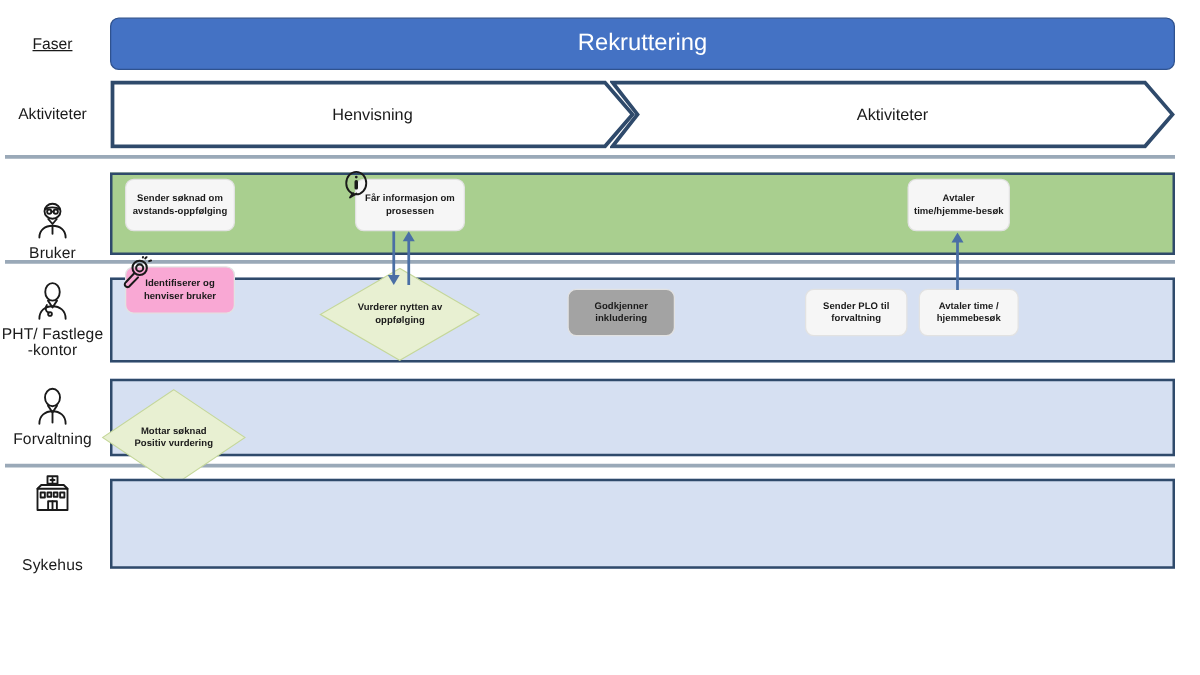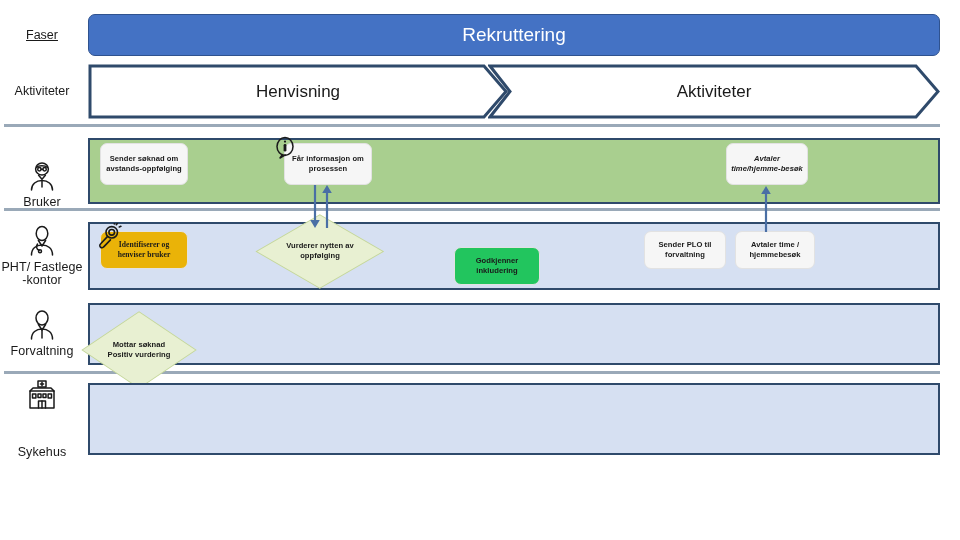--- a/index.html
+++ b/index.html
@@ -40,21 +40,21 @@
     font-size:19px;
     display:flex;align-items:center;justify-content:center;
     box-sizing:border-box;
   }
 
   
   .chev{
     position:absolute;
     box-sizing:border-box;
     color:#1a1a1a;
-    font-size:17px;
+    font-size:13px;
     display:flex;align-items:center;justify-content:center;
   }
   .chev svg{position:absolute;left:0;top:0;}
   .chev span{position:relative;z-index:2;}
 
   
   .lane{
     position:absolute;
     box-sizing:border-box;
     border:2px solid #2f4a6b;
@@ -136,53 +136,53 @@
       <span class="ico nodeicon" style="left: -12px; top: -8px;"><svg width="24" height="24" viewBox="0 0 24 24">
           <ellipse cx="12" cy="10.5" rx="8" ry="9" style="fill:none;stroke:#1a1a1a;stroke-width:1.5;stroke-linecap:round;stroke-linejoin:round"></ellipse>
           <path d="M9.5 18.5L7 22l5.2-3.2" style="fill:none;stroke:#1a1a1a;stroke-width:1.5;stroke-linecap:round;stroke-linejoin:round"></path>
           <circle cx="12" cy="5.6" r="1.1" style="fill:#1a1a1a;stroke:none"></circle>
           <rect x="10.6" y="8" width="2.8" height="7.6" rx="1.3" style="fill:#1a1a1a;stroke:none"></rect>
         </svg></span>
     </div>
     <div class="node rect" style="left: 100px; top: 143px; width: 88px; height: 42px; background: rgb(246, 246, 246);">
       <span class="lbl">Sender søknad om avstands-oppfølging</span>
     </div>
-    <div class="node rect" style="left: 726px; top: 143px; width: 82px; height: 42px; background: rgb(246, 246, 246); font-style: italic;">
+    <div class="node rect" style="left: 726px; top: 143px; width: 82px; height: 42px; background: rgb(246, 246, 246);">
       <span class="lbl">Avtaler time/hjemme-besøk</span>
     </div>
     <div class="lane blue" style="left: 88px; top: 222px; width: 852px; height: 68px; background: rgb(214, 224, 242); border-color: rgb(47, 74, 107);"></div>
     <div class="rowlabel" style="top: 213px; height: 86px;">
       <span class="ico"><svg width="34" height="34" viewBox="0 0 34 34">
           <ellipse cx="17" cy="8.5" rx="5.8" ry="7" style="fill:none;stroke:#1a1a1a;stroke-width:1.5;stroke-linecap:round;stroke-linejoin:round"></ellipse>
           <path d="M6.5 30c0-6.6 4.7-10 10.5-10s10.5 3.4 10.5 10" style="fill:none;stroke:#1a1a1a;stroke-width:1.5;stroke-linecap:round;stroke-linejoin:round"></path>
           <path d="M13.4 15.5L17 21l3.6-5.5" style="fill:none;stroke:#1a1a1a;stroke-width:1.5;stroke-linecap:round;stroke-linejoin:round"></path>
           <path d="M12.5 19c-1.6 2.2-1.2 5.5 1.6 6.2" style="fill:none;stroke:#1a1a1a;stroke-width:1.5;stroke-linecap:round;stroke-linejoin:round"></path>
           <circle cx="15" cy="26.2" r="1.5" style="fill:none;stroke:#1a1a1a;stroke-width:1.5;stroke-linecap:round;stroke-linejoin:round"></circle>
         </svg></span>
       <div class="txt">
         <div>PHT/ Fastlege</div>
         <div>-kontor</div>
       </div>
     </div>
-    <div class="node rect" style="left: 100px; top: 231px; width: 88px; height: 38px; background: #eab308; font-family: Liberation Serif, serif;">
+    <div class="node rect" style="left: 100px; top: 213px; width: 88px; height: 38px; background: #f9a8d4;">
       <span class="lbl">Identifiserer og henviser bruker</span>
       <span class="ico nodeicon" style="left: -4px; top: -9px;"><svg width="26" height="26" viewBox="0 0 24 24">
           <circle cx="13.6" cy="8.6" r="5.3" style="fill:none;stroke:#1a1a1a;stroke-width:1.5;stroke-linecap:round;stroke-linejoin:round"></circle>
           <circle cx="13.6" cy="8.6" r="2.6" style="fill:none;stroke:#1a1a1a;stroke-width:1.5;stroke-linecap:round;stroke-linejoin:round"></circle>
           <path d="M9.6 12.6L3.4 19.2a2 2 0 102.8 2.8l6.2-6.4" style="fill:none;stroke:#1a1a1a;stroke-width:1.5;stroke-linecap:round;stroke-linejoin:round"></path>
           <path d="M17.8 1.6l.9-1.1M20.6 3.6l1.4-.5M16 .9l.1-.9" style="fill:none;stroke:#1a1a1a;stroke-width:1.5;stroke-linecap:round;stroke-linejoin:round"></path>
         </svg></span>
     </div>
     <div class="node diamond" style="left: 272px; top: 226px; width: 96px; height: 50px;">
       <div class="dshape" style="left: -16.8px; top: -12.5px; width: 129.6px; height: 75px;"><svg width="129.60000000000002" height="75" viewBox="0 0 100 100" preserveAspectRatio="none">
           <polygon points="50,1 99,50 50,99 1,50" fill="#e8f0d2" stroke="#c5d79a" stroke-width="1"></polygon>
         </svg></div>
       <span class="lbl">Vurderer nytten av oppfølging</span>
     </div>
-    <div class="node rect" style="left: 454px; top: 231px; width: 86px; height: 38px; background: #22c55e; margin-top: 16px;">
+    <div class="node rect" style="left: 454px; top: 231px; width: 86px; height: 38px; background: #a3a3a3;">
       <span class="lbl">Godkjenner inkludering</span>
     </div>
     <div class="node rect" style="left: 644px; top: 231px; width: 82px; height: 38px; background: rgb(246, 246, 246);">
       <span class="lbl">Sender PLO til forvaltning</span>
     </div>
     <div class="node rect" style="left: 735px; top: 231px; width: 80px; height: 38px; background: rgb(246, 246, 246);">
       <span class="lbl">Avtaler time / hjemmebesøk</span>
     </div>
     <div class="lane blue" style="left: 88px; top: 303px; width: 852px; height: 62px; background: rgb(214, 224, 242); border-color: rgb(47, 74, 107);"></div>
     <div class="rowlabel" style="top: 300px; height: 68px;">

